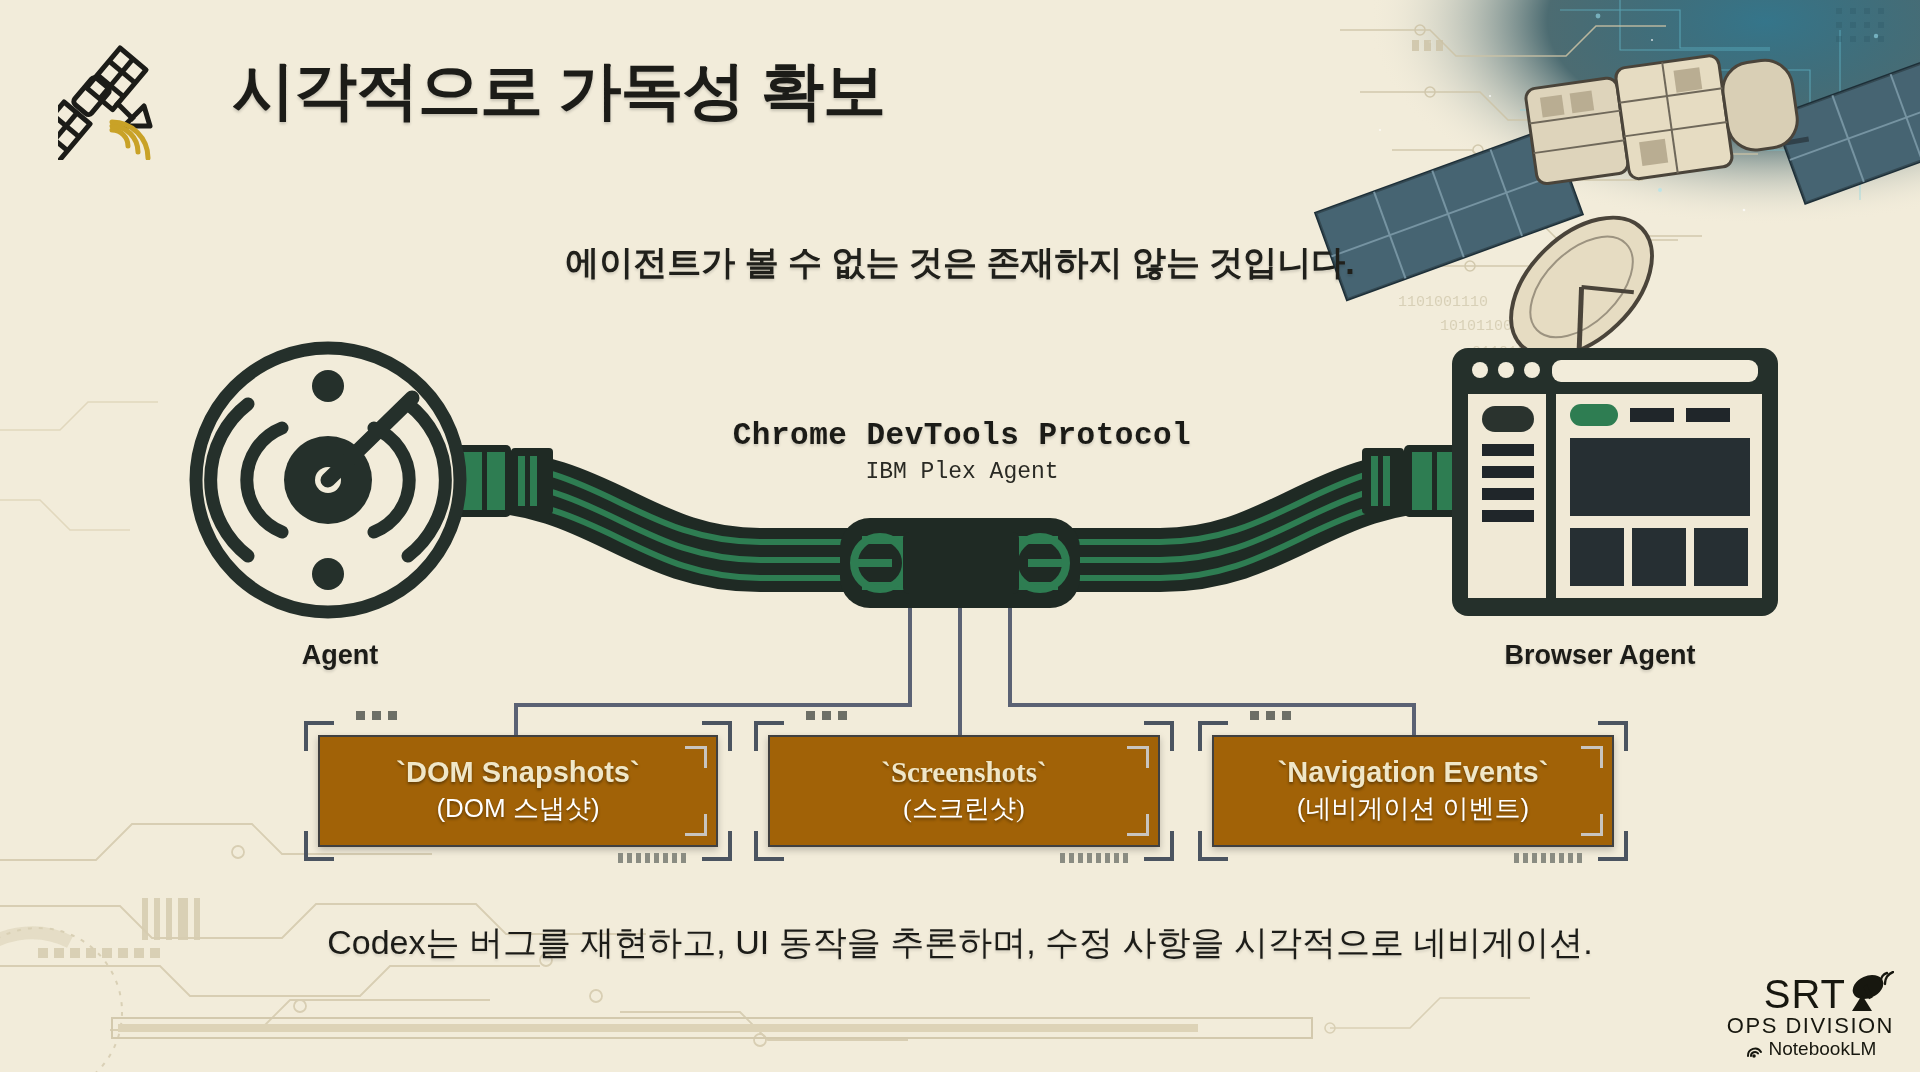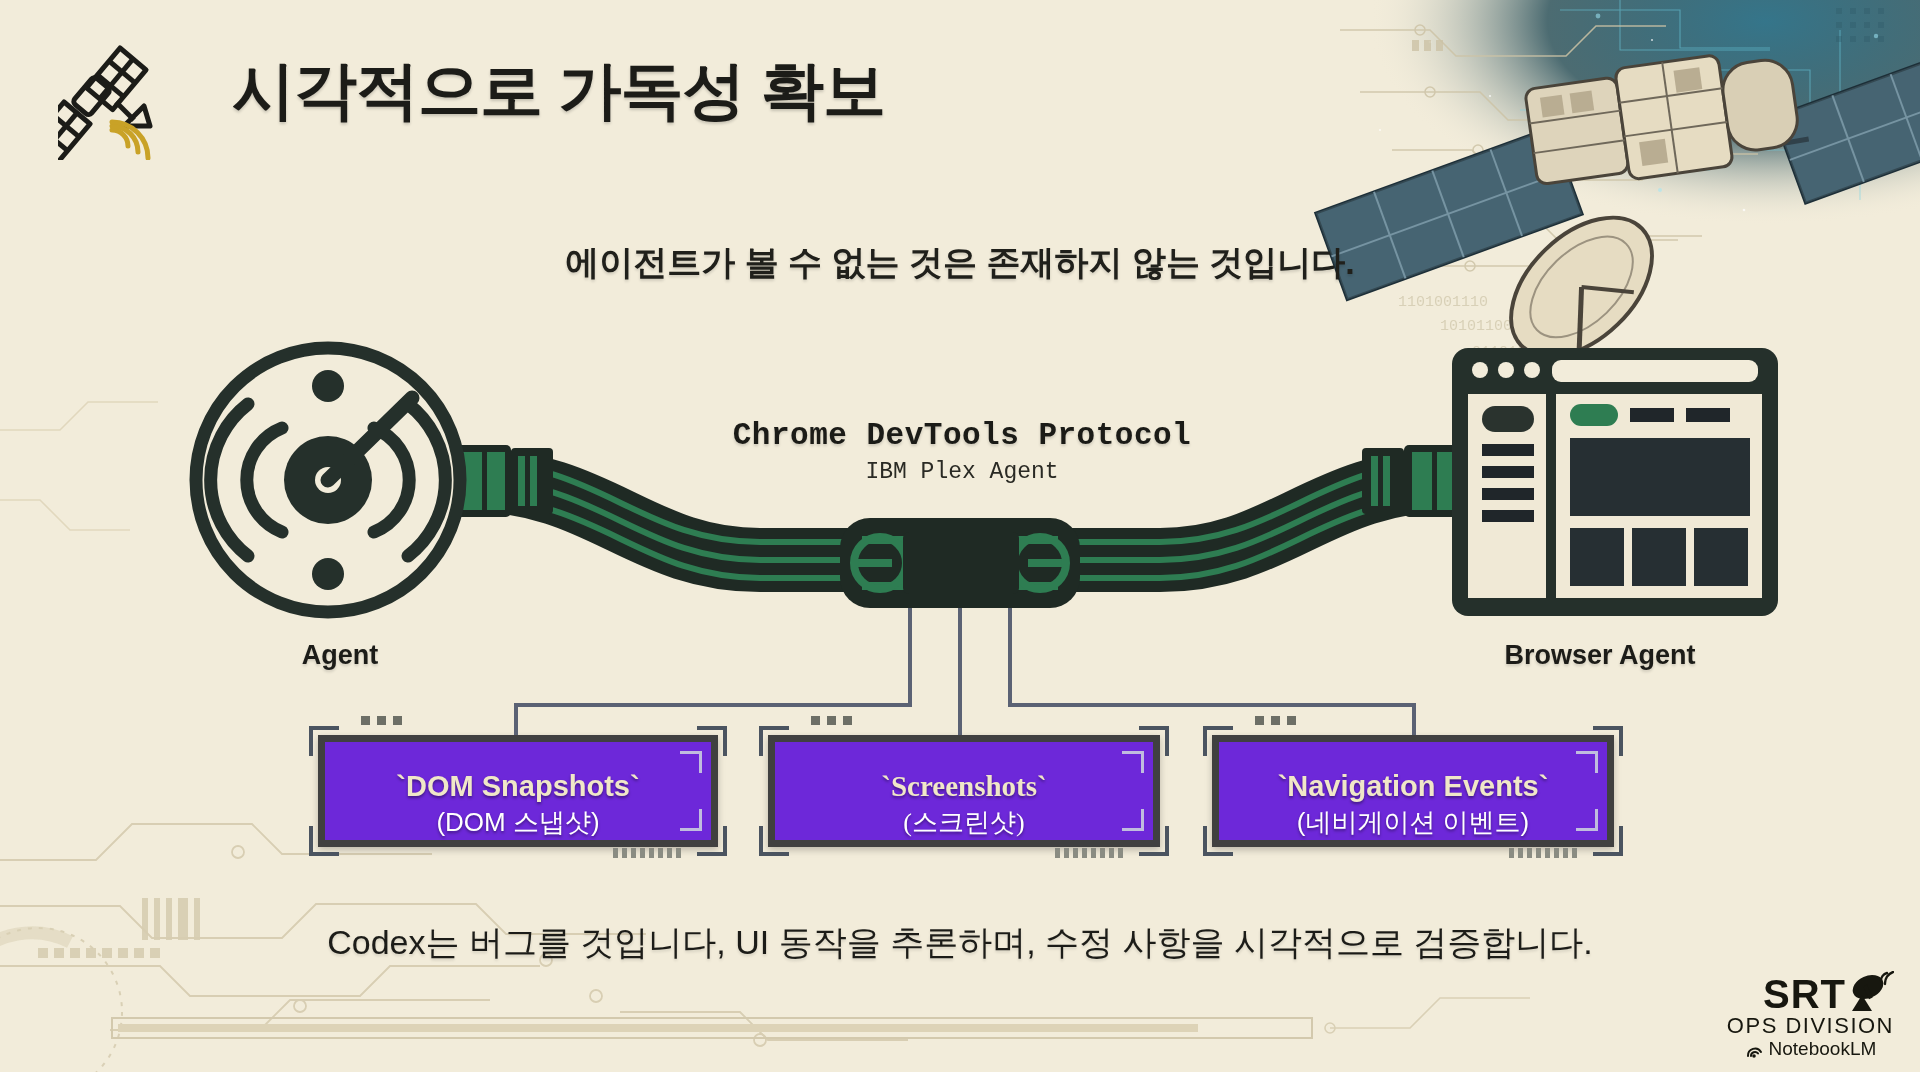--- a/index.html
+++ b/index.html
@@ -56,22 +56,22 @@
     text-shadow:0 2px 3px rgba(0,0,0,.16);
   }
   #proto-sub {
     font-family:"Liberation Mono", "DejaVu Sans Mono", monospace;
     font-size:23px; color:#2a2a24; margin-top:6px;
   }
 
   
   .cap {
     position:absolute; top:735px; height:112px;
-    background:#6d28d9; border:7px solid #404040;
-    display:flex; flex-direction:column; align-items:center; justify-content:flex-end;
+    background:#a16207; border:2px solid #404040;
+    display:flex; flex-direction:column; align-items:center; justify-content:center;
     box-shadow:0 3px 7px rgba(0,0,0,.22);
   }
   #cap0 { left:318px; width:400px; }
   #cap1 { left:768px; width:392px;font-family:Liberation Serif, serif; }
   #cap2 { left:1212px; width:402px; }
   .cap-code {
     font-size:29px; font-weight:bold; color:#f0e7c8;
     text-shadow:0 2px 3px rgba(0,0,0,.4); white-space:nowrap;
   }
   .cap-ko {
@@ -101,21 +101,21 @@
     text-align:center; font-size:34px; color:#1c1c18; z-index:6;
     text-shadow:0 2px 3px rgba(0,0,0,.12);
   }
 
   
   #brand {
     position:absolute; right:26px; bottom:12px; z-index:7;
     text-align:right; color:#17170f;
   }
   #brand-row { display:flex; align-items:flex-end; justify-content:flex-end; gap:2px; }
-  #brand-srt { font-size:40px; font-weight:bold; letter-spacing:1px; line-height:.95; }
+  #brand-srt { font-size:40px; font-weight:normal; letter-spacing:1px; line-height:.95; }
   #brand-ops { font-size:22px; letter-spacing:1.5px; line-height:1.1; margin-top:1px; }
   #brand-nlm { font-size:19px; line-height:1.15; display:flex; align-items:center; justify-content:center; gap:5px; }
 </style>
 </head>
 <body>
 
 <svg id="bg" viewBox="0 0 1920 1072">
   <defs>
     <linearGradient id="skyGrad" x1="0" y1="0" x2="0.4" y2="1">
       <stop offset="0" stop-color="#10323f"></stop>
@@ -518,21 +518,21 @@
       <i></i>
       <i></i>
       <i></i>
       <i></i>
       <i></i>
     </span>
   <div class="cap-code">`Navigation Events`</div>
   <div class="cap-ko">(네비게이션 이벤트)</div>
 </div>
 
-<div id="caption">Codex는 버그를 것입니다, UI 동작을 추론하며, 수정 사항을 시각적으로 검증합니다.</div>
+<div id="caption">Codex는 버그를 재현하고, UI 동작을 추론하며, 수정 사항을 시각적으로 네비게이션.</div>
 
 <div id="brand">
   <div id="brand-row">
     <span id="brand-srt">SRT</span>
     <svg width="46" height="42" viewBox="0 0 46 42">
       <g fill="#17170f">
         <ellipse cx="20" cy="16" rx="16" ry="11" transform="rotate(-24 20 16)"></ellipse>
         <path d="M14 24 L4 40 H24 Z"></path>
         <rect x="18" y="14" width="4" height="14" transform="rotate(-24 20 21)"></rect>
       </g>

